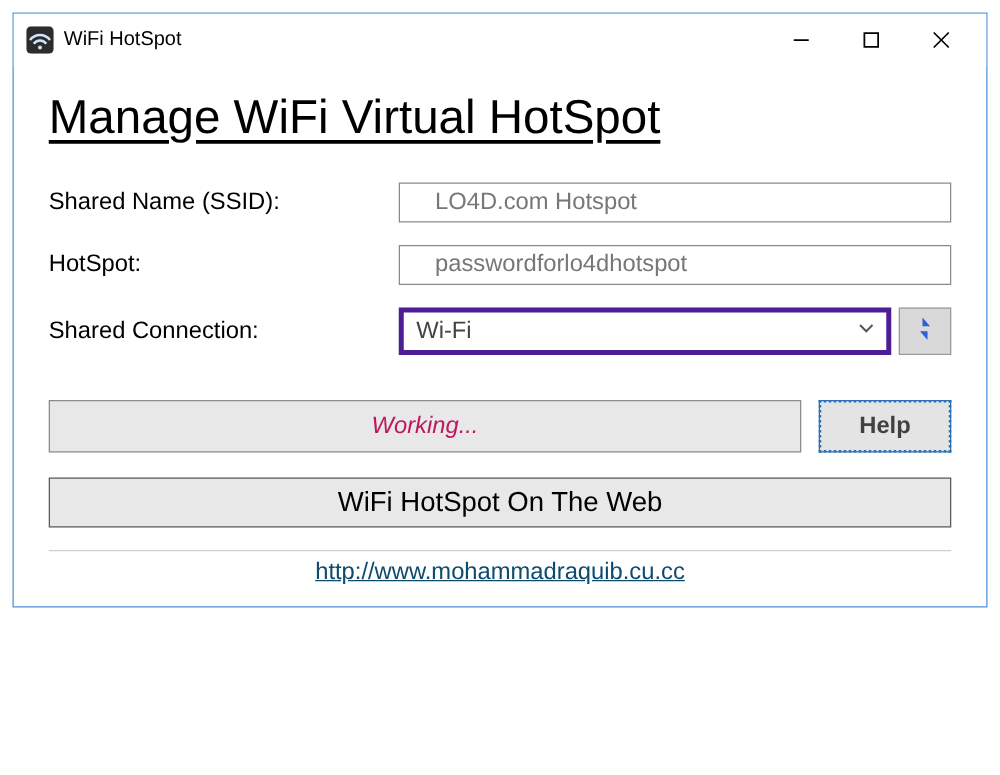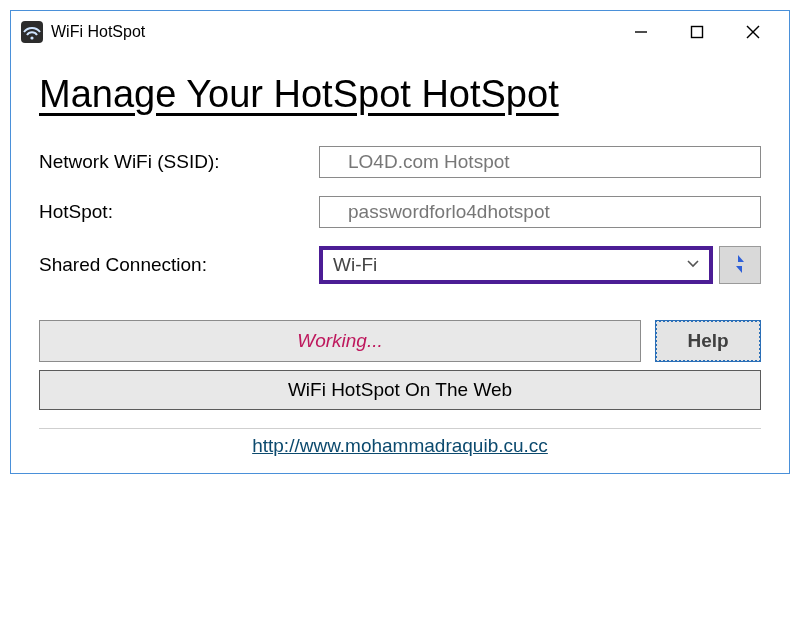--- a/index.html
+++ b/index.html
@@ -117,26 +117,26 @@
     flex: 0 0 106px;
     background: #e4e4e4;
     border: 2px dotted #2b6fb7;
     outline: 1px solid #2b6fb7;
     outline-offset: -1px;
     color: #404040;
     font-weight: 700;
     font-size: 19px;
   }
   .webbtn {
-    margin-top: 8px;
+    margin-top: 20px;
     height: 40px;
     border: 1px solid #5b5b5b;
     background: #e8e8e8;
     display: flex; align-items: center; justify-content: center;
-    font-size: 19px;
+    font-size: 22px;
   }
   .divider {
     margin: 18px 0 0 0;
     border: none;
     border-top: 1px solid #cfcfcf;
   }
   .link {
     text-align: center;
     padding: 6px 0 12px 0;
     font-size: 19px;
@@ -172,24 +172,24 @@
     <span class="winctl">
       <svg width="16" height="16" viewBox="0 0 16 16">
           <line x1="2" y1="2" x2="14" y2="14" stroke="#000" stroke-width="1.4"></line>
           <line x1="14" y1="2" x2="2" y2="14" stroke="#000" stroke-width="1.4"></line>
         </svg>
     </span>
   </div>
 
   <div class="wbody">
 
-    <h1 class="heading">Manage Your HotSpot HotSpot</h1>
+    <h1 class="heading">Manage WiFi Virtual HotSpot</h1>
 
     <div class="row">
-      <div class="lab">Network WiFi (SSID):</div>
+      <div class="lab">Shared Name (SSID):</div>
       <input class="txt" type="text" readonly="" value="LO4D.com Hotspot" style="">
     </div>
 
     <div class="row">
       <div class="lab">HotSpot:</div>
       <input class="txt" type="text" readonly="" value="passwordforlo4dhotspot" style="">
     </div>
 
     <div class="row">
       <div class="lab">Shared Connection:</div>

